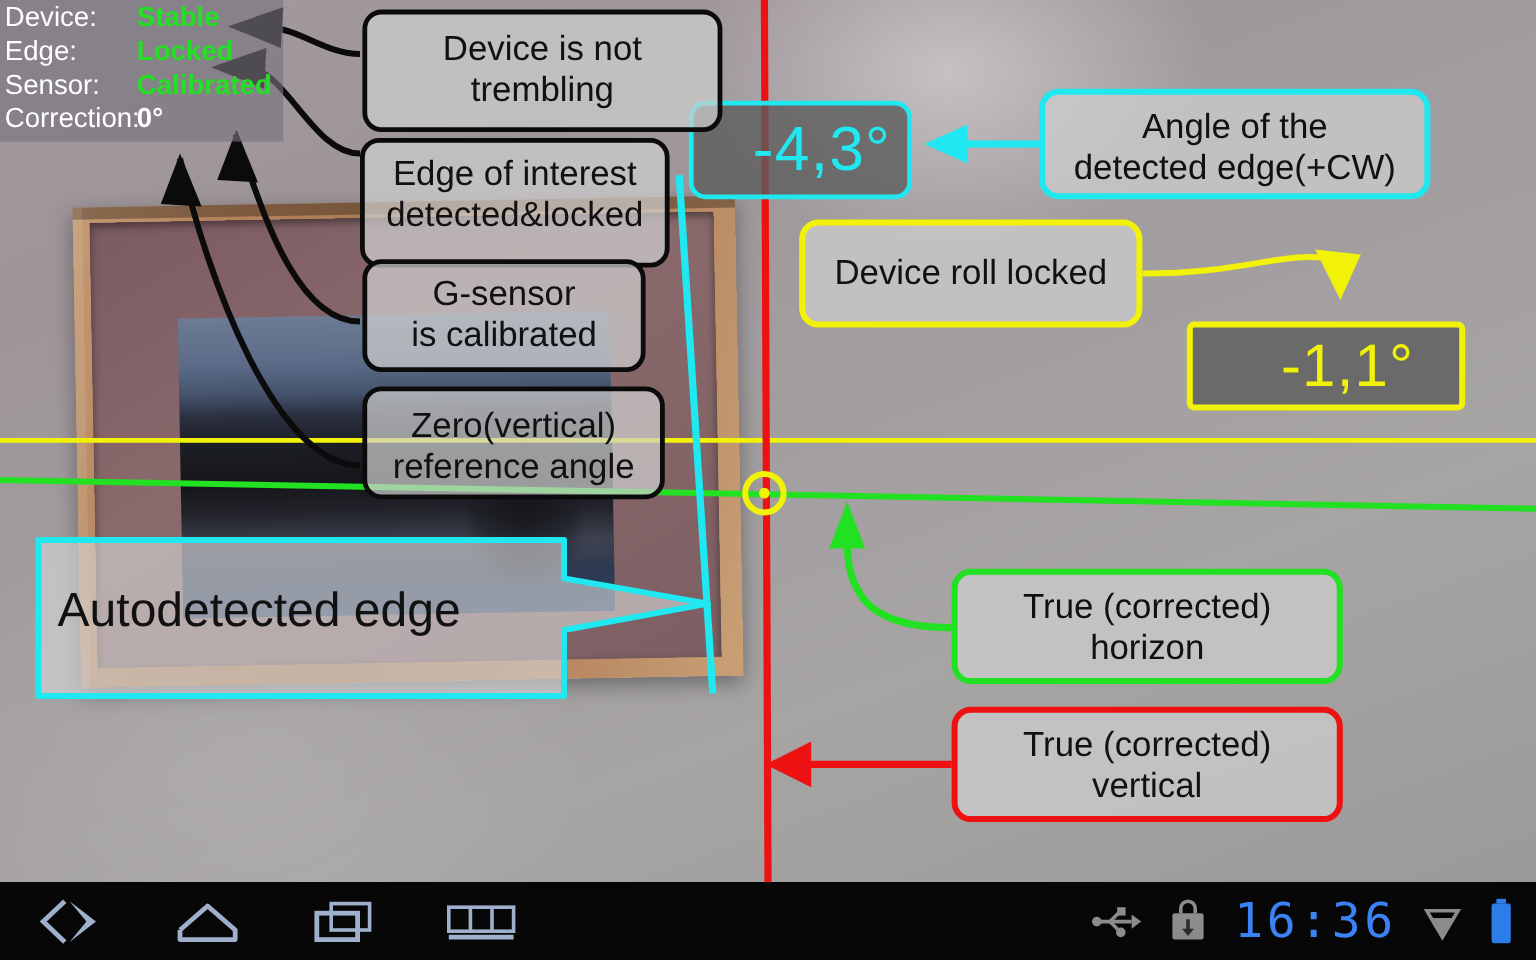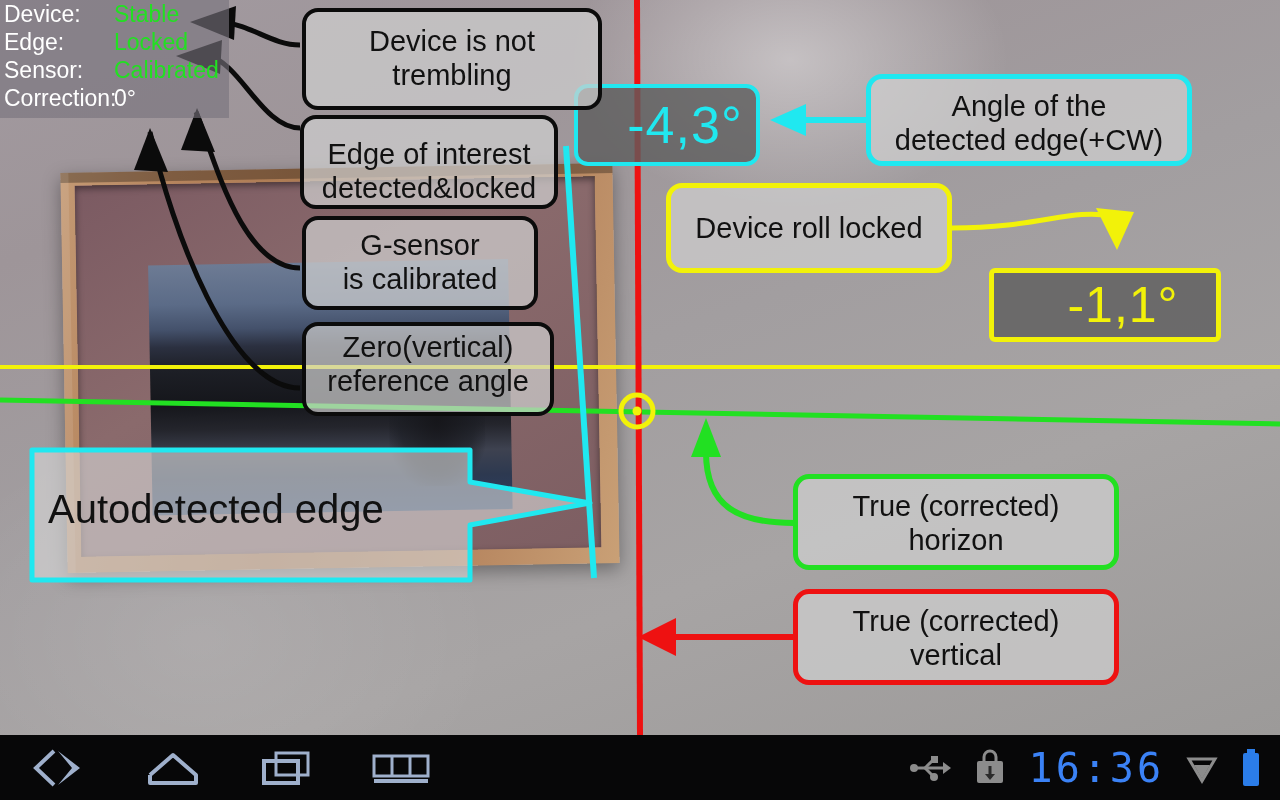--- a/index.html
+++ b/index.html
@@ -33,21 +33,21 @@
      background:radial-gradient(ellipse at 50% 45%, rgba(20,20,24,.85) 0%, rgba(25,27,33,.55) 55%, rgba(30,32,40,0) 78%);}
 
   
   #overlay{position:absolute;left:0;top:0;width:1280px;height:735px;}
 
   
   #status-panel{position:absolute;left:0;top:0;padding:0 10px 6px 4px;
      background:rgba(120,115,125,.62);color:#fff;line-height:1.22;font-size:23px;}
   .status-row{display:flex;white-space:pre;}
   .status-key{display:inline-block;width:110px;}
-  .status-val{color:#22e022;font-weight:400;}
+  .status-val{color:#22e022;font-weight:700;}
   .status-val.plain{color:#fff;}
 
   
   .callout{position:absolute;background:rgba(206,206,206,.72);color:#111;
      text-align:center;line-height:1.18;box-sizing:border-box;}
   .callout.black{border:4px solid #0b0b0b;border-radius:16px;}
   .callout.cyan{border:5px solid #20e8f0;border-radius:16px;}
   .callout.yellow{border:5px solid #f2f209;border-radius:16px;}
   .callout.green{border:5px solid #22e022;border-radius:16px;}
   .callout.red{border:5px solid #ee1111;border-radius:16px;}
@@ -165,31 +165,31 @@
 
     <div class="readout" id="angle-roll-readout" style="left:989px;top:268px;width:232px;height:74px;font-size:50px;">
       <span>-1,1°</span>
     </div>
 
     <div class="callout black" style="left:302px;top:8px;width:300px;height:102px;padding-top:12px;font-size:29px;">
       <span>Device is not</span>
       <span>trembling</span>
     </div>
 
-    <div class="callout black" style="left:300px;top:115px;width:258px;height:94px;padding-top:18px;font-size:29px;">
+    <div class="callout black" style="left:300px;top:115px;width:258px;height:108px;padding-top:9px;font-size:29px;">
       <span>Edge of interest</span>
       <span>detected&amp;locked</span>
     </div>
 
     <div class="callout black" style="left:302px;top:216px;width:236px;height:94px;padding-top:8px;font-size:29px;">
       <span>G-sensor</span>
       <span>is calibrated</span>
     </div>
 
-    <div class="callout black" style="left:302px;top:322px;width:252px;height:94px;padding-top:4px;font-size:29px;">
+    <div class="callout black" style="left:302px;top:322px;width:252px;height:94px;padding-top:12px;font-size:29px;">
       <span>Zero(vertical)</span>
       <span>reference angle</span>
     </div>
 
     <div class="callout cyan" style="left:866px;top:74px;width:326px;height:92px;padding-top:10px;font-size:29px;">
       <span>Angle of the</span>
       <span>detected edge(+CW)</span>
     </div>
 
     <div class="callout yellow" style="left:666px;top:183px;width:286px;height:90px;display:flex;align-items:center;justify-content:center;font-size:29px;">

